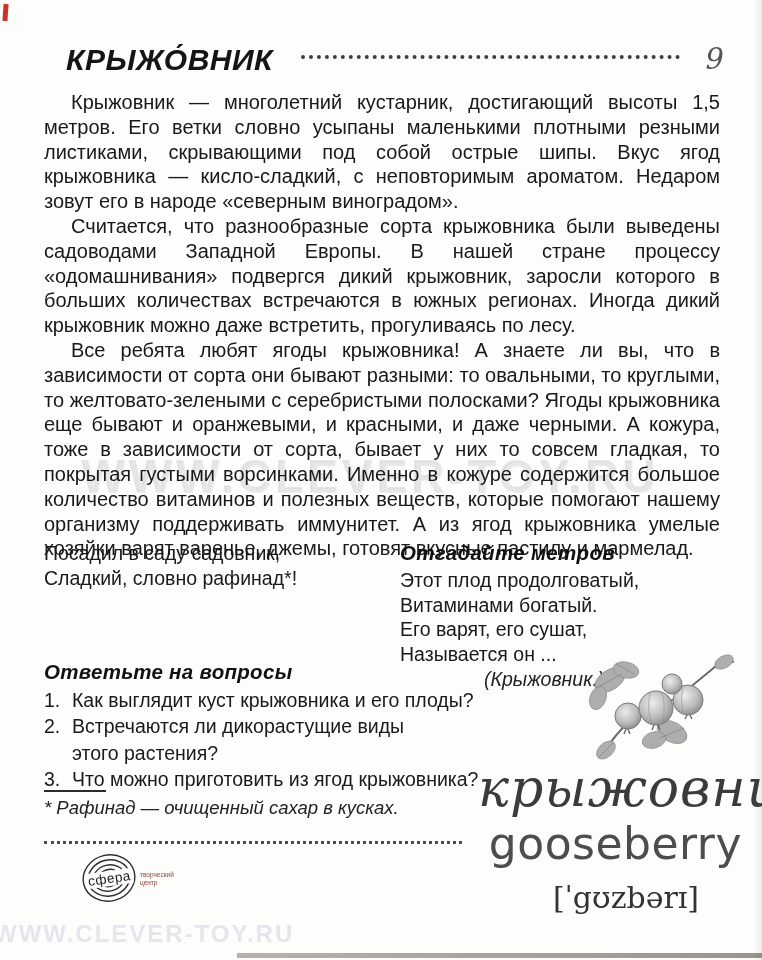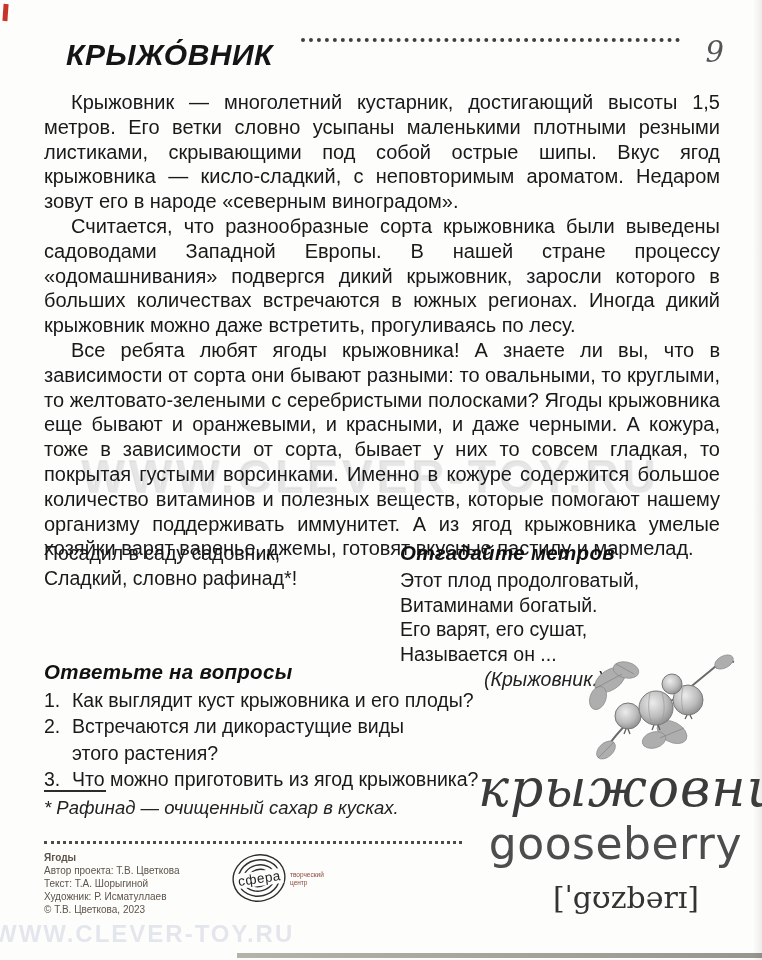--- a/index.html
+++ b/index.html
@@ -2,21 +2,21 @@
 <html><head>
 <meta charset="utf-8">
 <style>
   html,body{margin:0;padding:0;background:#e9e9e9;}
   .page{
     position:relative;width:762px;height:960px;margin:0 auto;
     background:#fdfdfc;overflow:hidden;
     font-family:"Liberation Sans",sans-serif;color:#1c1c1c;
   }
   
-  .title-row{position:absolute;left:66px;right:38px;top:38px;height:44px;display:flex;align-items:flex-start;gap:16px;}
+  .title-row{position:absolute;left:66px;right:38px;top:38px;height:44px;display:flex;align-items:center;gap:16px;}
   .page-title{font-size:30px;font-weight:bold;font-style:italic;letter-spacing:.5px;color:#151515;white-space:nowrap;}
   .leader{flex:1;border-bottom:4px dotted #3f3f3f;margin:0 10px 7px 12px;height:0;}
   .page-number{font-family:"DejaVu Serif",serif;font-style:italic;font-size:29px;color:#555;line-height:1;padding-bottom:2px;}
   
   .body-text{position:absolute;left:44px;top:90px;width:676px;}
   .body-text p{margin:0;text-indent:27px;text-align:justify;font-size:20px;line-height:24.8px;color:#191919;}
   
   .two-col{position:absolute;left:44px;top:541px;width:676px;display:flex;}
   .col-left{width:356px;}
   .col-right{flex:1;}
@@ -169,27 +169,20 @@
       </g>
     </svg>
   </div>
 
   <div class="footnote-rule"></div>
   <div class="footnote">* Рафинад — очищенный сахар в кусках.</div>
 
   <div class="dotted-divider"></div>
 
   <div class="imprint">
-    <div class="col1">
-      <div class="series">Ягоды</div>
-      <div>Автор проекта: Т.В. Цветкова</div>
-      <div>Текст: Т.А. Шорыгиной</div>
-      <div>Художник: Р. Исматуллаев</div>
-      <div>© Т.В. Цветкова, 2023</div>
-    </div>
     <div class="logo-wrap">
       <svg width="58" height="54" viewBox="0 0 58 54" xmlns="http://www.w3.org/2000/svg">
         <g fill="none" stroke="#2f2f2f" stroke-width="1.4" transform="rotate(-14 29 27)">
           <ellipse cx="29" cy="27" rx="26" ry="23"></ellipse>
           <ellipse cx="29" cy="27" rx="21" ry="18"></ellipse>
           <ellipse cx="29" cy="27" rx="16" ry="13"></ellipse>
           <ellipse cx="29" cy="27" rx="11" ry="8.5"></ellipse>
           <ellipse cx="29" cy="27" rx="6" ry="4.5"></ellipse>
         </g>
       </svg>

